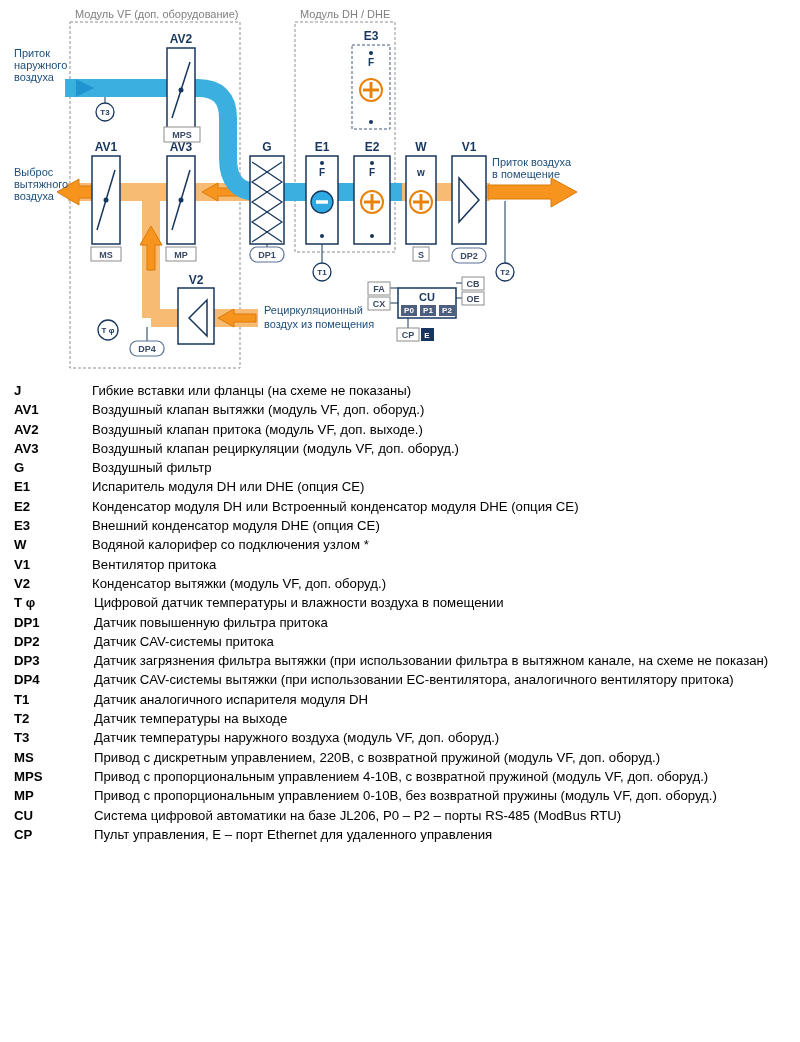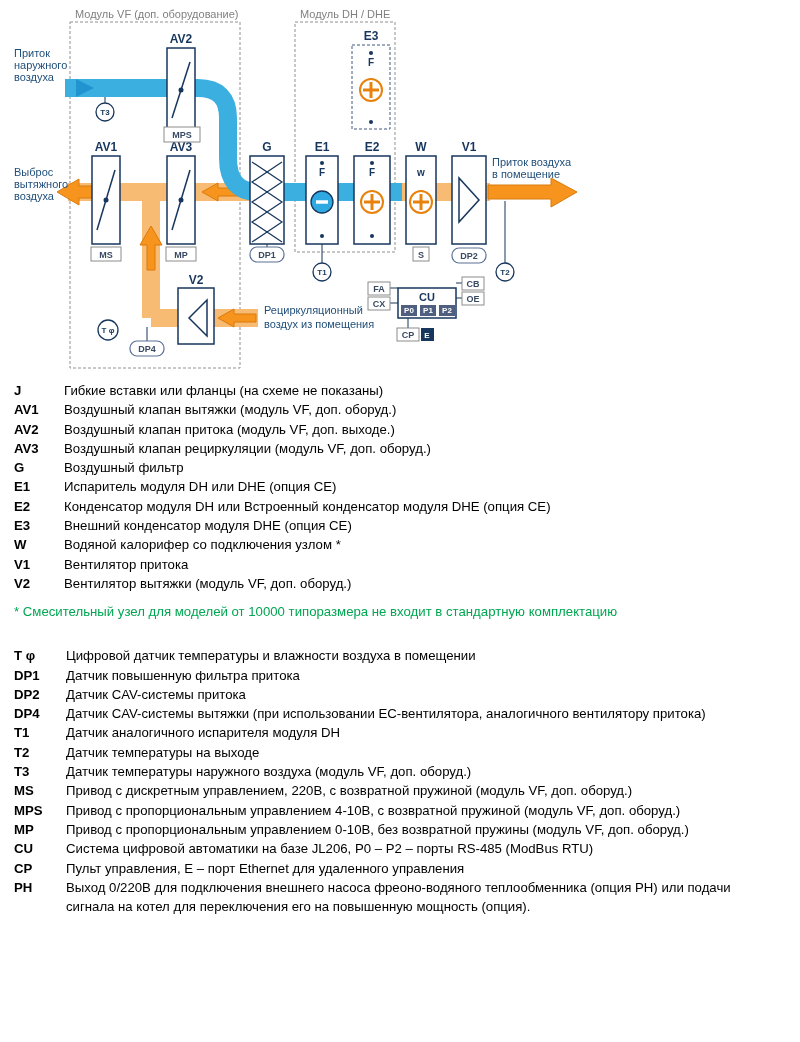--- a/index.html
+++ b/index.html
@@ -18,21 +18,21 @@
   .sensor  { fill:#fff; stroke:#17365D; stroke-width:1.3; }
   .stad    { fill:#fff; stroke:#5A7096; stroke-width:1.2; }
   .gray    { fill:#fff; stroke:#8C8C8C; stroke-width:1; }
   .cline   { stroke:#17365D; stroke-width:1; }
   .navy    { stroke:#17365D; }
   .oarrow  { fill:#F7941E; stroke:#D97B0A; stroke-width:1; }
   .legend  { padding:5px 20px 0 14px; font-size:13.2px; color:#000; }
   .lrow    { display:flex; align-items:flex-start; line-height:19.3px; }
   .lcode   { flex:0 0 50px; font-weight:bold; }
   .g2 .lcode { flex:0 0 52px; }
-  .ldesc   { flex:1; }
+  .ldesc   { flex:1;margin-left:28px; }
   .footnote{ color:#00A651; font-size:13.2px; line-height:18px; margin:10px 0 25px 0; }
 </style>
 </head>
 <body>
 
 <div class="page">
 
 <svg viewBox="0 0 800 372" width="800" height="372" xmlns="http://www.w3.org/2000/svg">
 
   <g>
@@ -276,39 +276,42 @@
   <div class="lrow">
     <span class="lcode">W</span>
     <span class="ldesc">Водяной калорифер со подключения узлом *</span>
   </div>
   <div class="lrow">
     <span class="lcode">V1</span>
     <span class="ldesc">Вентилятор притока</span>
   </div>
   <div class="lrow">
     <span class="lcode">V2</span>
-    <span class="ldesc">Вентилятор вытяжки (модуль VF, доп. оборуд.)</span>
-  </div>
-
-  <div class="footnote">* Смесительный узел для моделей от 10000 типоразмера не входит в стандартную комплектацию</div>
+    <span class="ldesc">Конденсатор вытяжки (модуль VF, доп. оборуд.)</span>
+  </div>
+
 
   <div class="g2">
     <div class="lrow">
       <span class="lcode">T φ</span>
       <span class="ldesc">Цифровой датчик температуры и влажности воздуха в помещении</span>
     </div>
     <div class="lrow">
       <span class="lcode">DP1</span>
       <span class="ldesc">Датчик повышенную фильтра притока</span>
     </div>
     <div class="lrow">
       <span class="lcode">DP2</span>
       <span class="ldesc">Датчик CAV-системы притока</span>
     </div>
     <div class="lrow">
+      <span class="lcode">DP3</span>
+      <span class="ldesc">Датчик загрязнения фильтра вытяжки (при использовании фильтра в вытяжном канале, на схеме не показан)</span>
+    </div>
+    <div class="lrow">
       <span class="lcode">DP4</span>
       <span class="ldesc">Датчик CAV-системы вытяжки (при использовании EC-вентилятора, аналогичного вентилятору притока)</span>
     </div>
     <div class="lrow">
       <span class="lcode">T1</span>
       <span class="ldesc">Датчик аналогичного испарителя модуля DH</span>
     </div>
     <div class="lrow">
       <span class="lcode">T2</span>
       <span class="ldesc">Датчик температуры на выходе</span>
@@ -330,20 +333,16 @@
       <span class="ldesc">Привод с пропорциональным управлением 0-10В, без возвратной пружины (модуль VF, доп. оборуд.)</span>
     </div>
     <div class="lrow">
       <span class="lcode">CU</span>
       <span class="ldesc">Система цифровой автоматики на базе JL206, P0 – P2 – порты RS-485 (ModBus RTU)</span>
     </div>
     <div class="lrow">
       <span class="lcode">CP</span>
       <span class="ldesc">Пульт управления, E – порт Ethernet для удаленного управления</span>
     </div>
-    <div class="lrow">
-      <span class="lcode">PH</span>
-      <span class="ldesc">Выход 0/220В для подключения внешнего насоса фреоно-водяного теплообменника (опция PH) или подачи сигнала на котел для переключения его на повышенную мощность (опция).</span>
-    </div>
   </div>
 </div>
 
 </div>
 
 </body></html>

